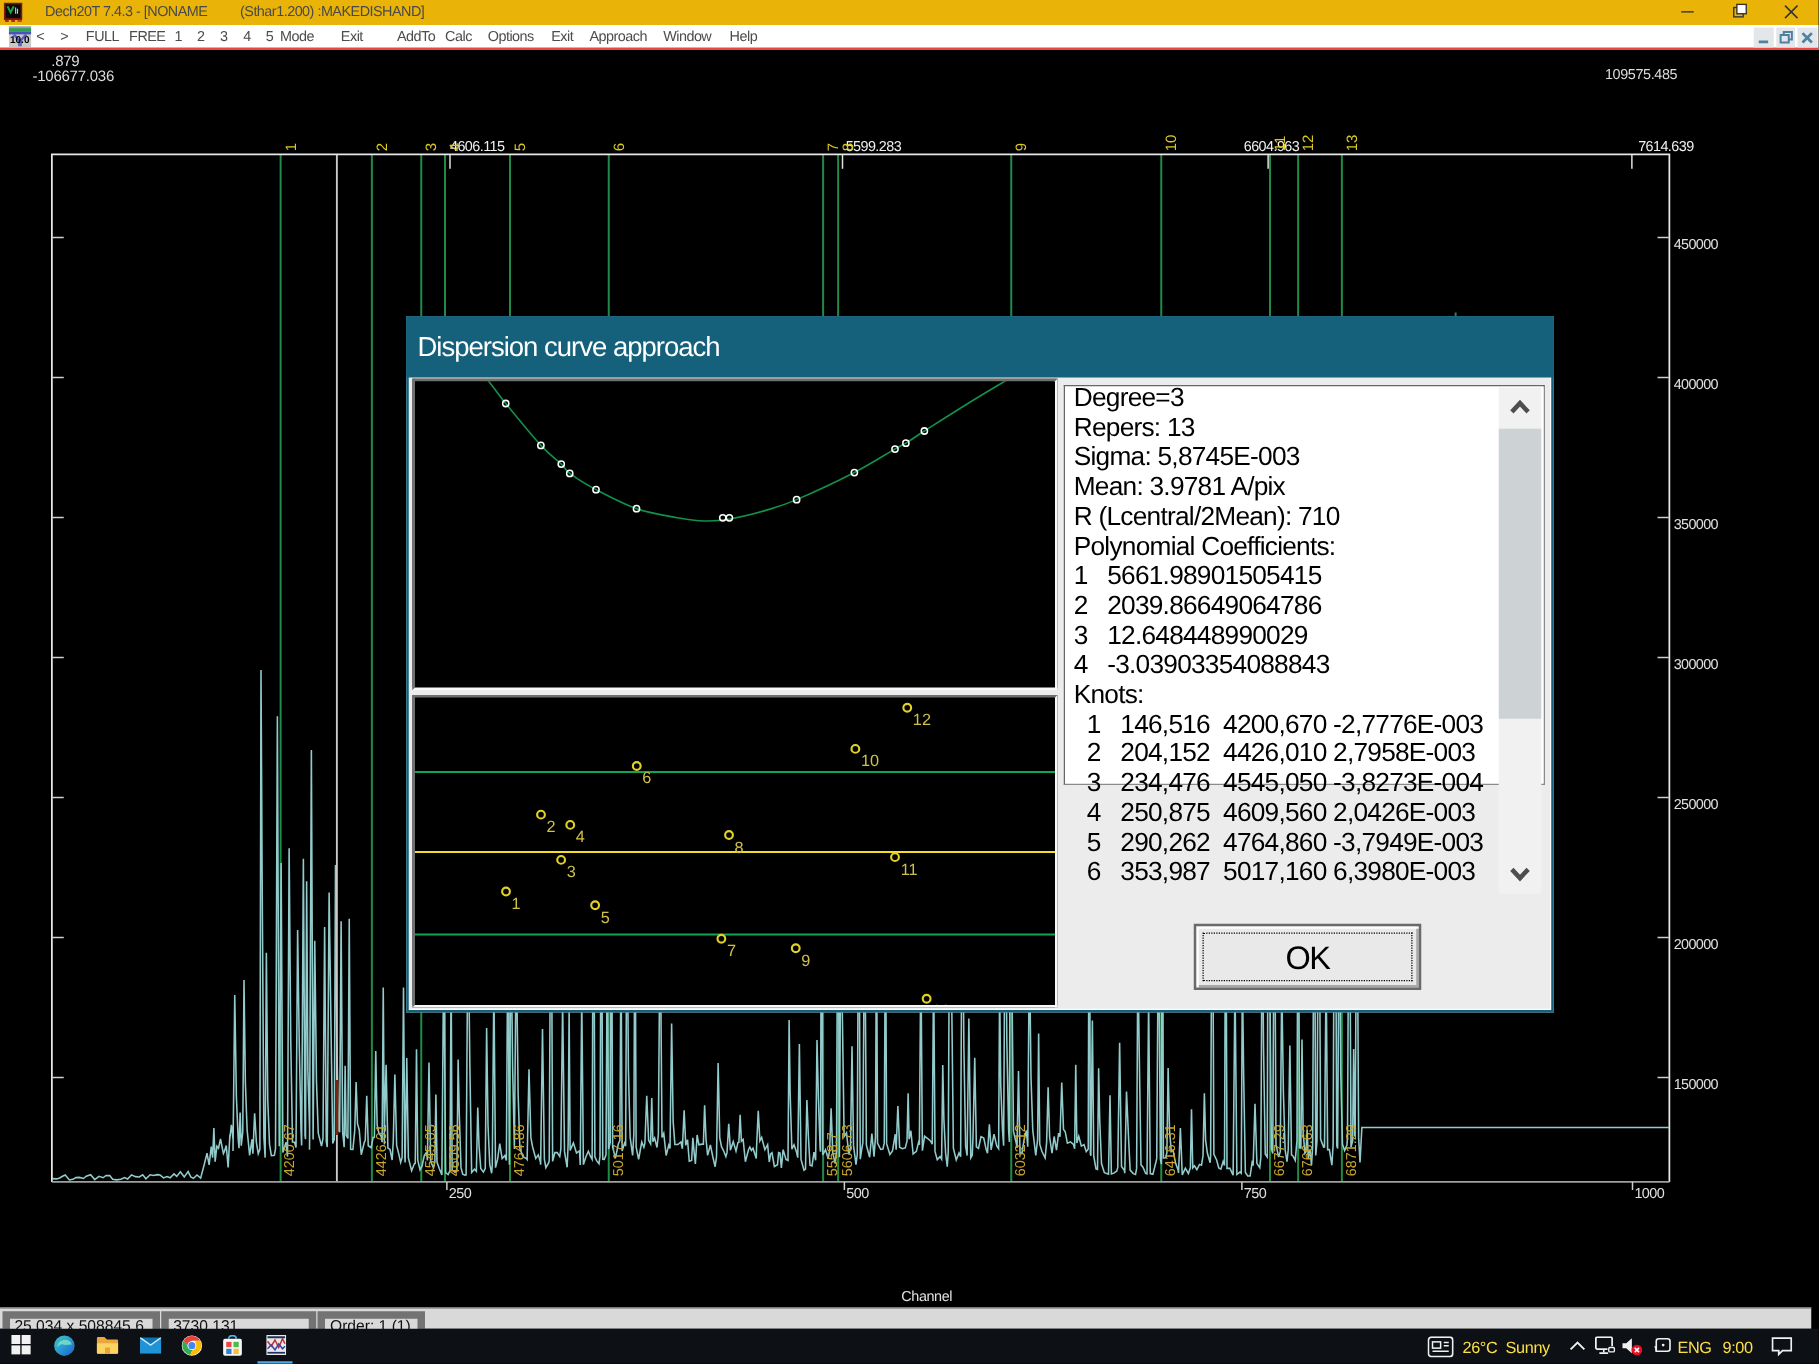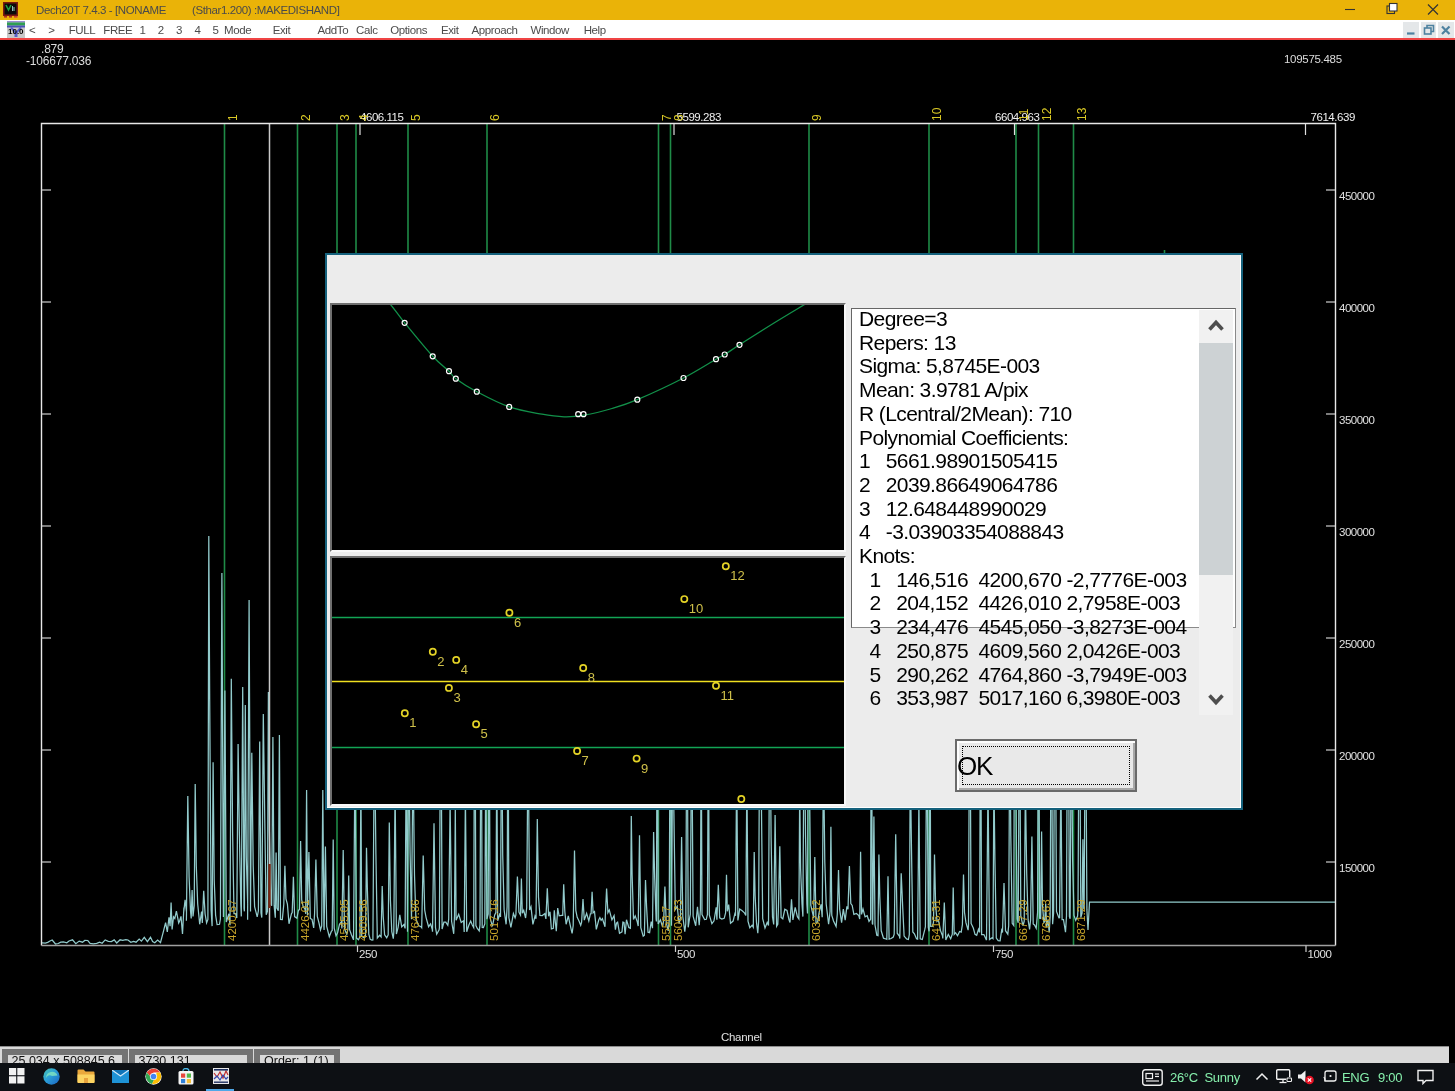--- a/index.html
+++ b/index.html
@@ -19,27 +19,27 @@
 .bpanel {position:absolute;background:#000;border:2px solid;border-color:#6f6f6f #f8f8f8 #f8f8f8 #6f6f6f}
 #listbox {position:absolute;left:524px;top:52.5px;width:385px;height:320px;background:#fff;
   border:1px solid #8a8a8a;border-top-color:#666;border-left-color:#666}
 #lbtext {position:absolute;left:7px;top:-1.5px;font-size:21px;line-height:23.7px;
   letter-spacing:-0.6px;color:#000;white-space:pre}
 #sbar {position:absolute;right:2px;top:1px;width:34px;height:405px;background:#f1f1f1}
 #sthumb {position:absolute;left:0;top:33px;width:34px;height:232px;background:#cdd2d4}
 #okbtn {position:absolute;left:628px;top:484px;width:182px;height:53px;background:#e9e9e9;
   border:2px solid #6a6a6a;box-shadow:inset 2px 2px 0 #fdfdfd,inset -2px -2px 0 #a8a8a8}
 #okfocus {position:absolute;left:5px;top:5px;right:5px;bottom:5px;border:1.5px dotted #000}
-#oktext {position:absolute;width:100%;top:10px;font-size:26px;letter-spacing:-1.2px;color:#000}
+#oktext {position:absolute;width:100%;text-align:center;top:10px;font-size:26px;letter-spacing:-1.2px;color:#000}
 #statusbar {position:absolute;left:0;top:1046px;width:1449px;height:17px;background:#d9d9d9;
   border-top:1px solid #8c8c8c}
 .seg {position:absolute;top:1.5px;height:28px;border:6px solid #737373;font-size:12.5px;
   color:#111;padding:0 0 0 4px;line-height:13.5px;background:#d9d9d9}
 #taskbar {position:absolute;left:0;top:1063px;width:1455px;height:28px;background:#0d1014}
-#taskbar .tray {position:absolute;font-size:13px;letter-spacing:-0.3px;color:#86efac;top:6.5px}
+#taskbar .tray {position:absolute;font-size:13px;letter-spacing:-0.3px;color:#fde047;top:6.5px}
 </style></head><body>
 
 <div id="titlebar">
  <svg class="abs" style="left:3px;top:2px" width="15" height="16" viewBox="0 0 15 16">
   <rect x="0" y="0" width="15" height="14" fill="#7a1a10"></rect>
   <rect x="1.5" y="1.5" width="12" height="11" fill="#0a0a0a"></rect>
   <path d="M3 3 L5.5 8 L8 3" stroke="#1fa040" stroke-width="1.6" fill="none"></path>
   <path d="M9.5 4 L9.5 9 M11 5 L11 9" stroke="#9fd8cf" stroke-width="0.9" fill="none"></path>
   <rect x="1" y="14" width="3" height="1.6" fill="#b03020"></rect>
       <rect x="6" y="14" width="3" height="1.6" fill="#b03020"></rect>
@@ -179,20 +179,21 @@
       <text transform="translate(669.5,941) rotate(-90)" font-size="11.5" fill="#c9a62a">5606.73</text>
       <text transform="translate(808,941) rotate(-90)" font-size="11.5" fill="#c9a62a">6032.12</text>
       <text transform="translate(928,941) rotate(-90)" font-size="11.5" fill="#c9a62a">6416.31</text>
       <text transform="translate(1015,941) rotate(-90)" font-size="11.5" fill="#c9a62a">6677.29</text>
       <text transform="translate(1037.5,941) rotate(-90)" font-size="11.5" fill="#c9a62a">6766.63</text>
       <text transform="translate(1072.5,941) rotate(-90)" font-size="11.5" fill="#c9a62a">6871.29</text>
  <text x="709" y="1041" font-size="11.5" letter-spacing="-0.3" fill="#e0e0e0">Channel</text>
 </svg>
 
 <div id="dialog">
+ <div id="dtitle">Dispersion curve approach</div>
  <div class="bpanel" style="left:3px;top:48px;width:516px;height:249px">
   <svg width="512" height="245" viewBox="320 305 512 245">
    <path d="M370.0 298.0 C371.3 299.0 374.2 299.9 378.0 304.0 C381.8 308.1 385.5 314.1 392.6 322.8 C399.7 331.5 413.3 348.2 420.7 356.3 C428.1 364.4 433.1 367.5 437.0 371.2 C440.9 374.9 439.2 375.3 443.8 378.7 C448.4 382.1 455.9 387.0 464.8 391.7 C473.7 396.4 486.3 403.1 497.2 406.9 C508.1 410.6 520.9 412.5 530.0 414.2 C539.1 415.9 545.0 416.6 552.0 416.8 C559.0 417.0 564.0 416.6 572.0 415.2 C580.0 413.8 591.1 411.1 600.0 408.5 C608.9 405.9 613.4 404.8 625.3 399.7 C637.2 394.6 658.4 384.8 671.5 378.0 C684.6 371.2 697.1 363.1 704.0 359.2 C710.9 355.3 708.8 356.9 712.7 354.5 C716.6 352.1 719.3 350.1 727.5 344.8 C735.7 339.6 749.9 330.5 762.0 323.0 C774.1 315.5 792.7 304.5 800.0 300.0 C807.3 295.5 805.0 296.7 806.0 296.0" fill="none" stroke="#12914a" stroke-width="1.3"></path>
    <circle cx="392.6" cy="322.8" r="2.5" fill="none" stroke="#fff" stroke-width="1.2"></circle>
           <circle cx="420.7" cy="356.3" r="2.5" fill="none" stroke="#fff" stroke-width="1.2"></circle>
           <circle cx="437" cy="371.2" r="2.5" fill="none" stroke="#fff" stroke-width="1.2"></circle>
           <circle cx="443.8" cy="378.7" r="2.5" fill="none" stroke="#fff" stroke-width="1.2"></circle>
           <circle cx="464.8" cy="391.7" r="2.5" fill="none" stroke="#fff" stroke-width="1.2"></circle>
           <circle cx="497.2" cy="406.9" r="2.5" fill="none" stroke="#fff" stroke-width="1.2"></circle>
           <circle cx="566.2" cy="414.2" r="2.5" fill="none" stroke="#fff" stroke-width="1.2"></circle>

